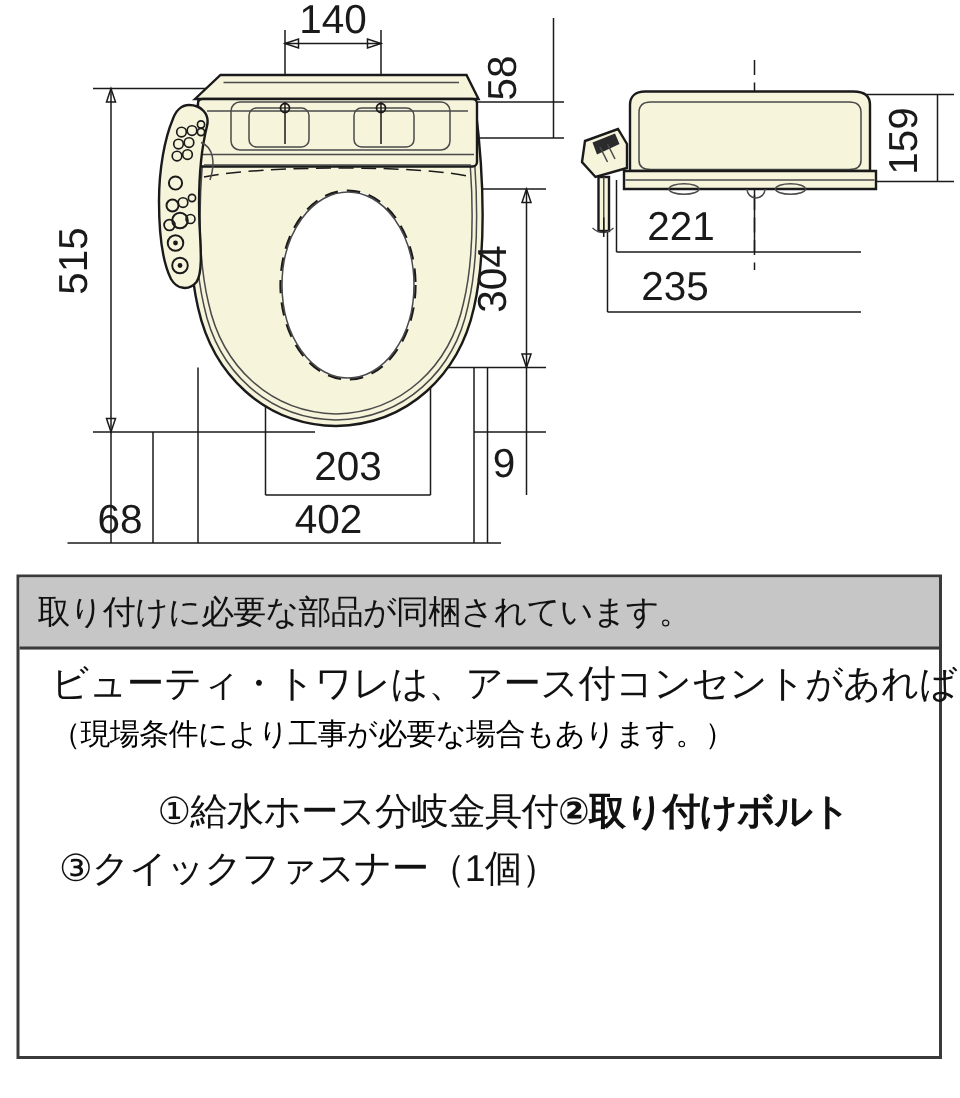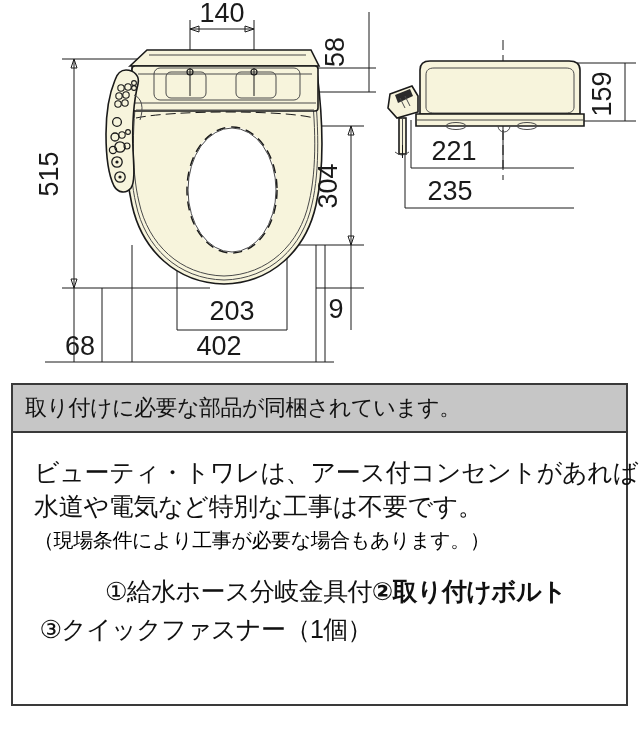--- a/index.html
+++ b/index.html
@@ -53,21 +53,21 @@
     padding-left: 12px;
   }
   #info-header-text {
     font-size: 22px;
     line-height: 1;
     letter-spacing: -0.5px;
     color: #111111;
     white-space: nowrap;
   }
   #info-body {
-    padding: 22px 0 0 21px;
+    padding: 6px 0 0 21px;
   }
   .body-line {
     font-size: 25px;
     line-height: 34px;
     letter-spacing: -0.3px;
     color: #111111;
     white-space: nowrap;
   }
   .note-line {
     font-size: 20px;
@@ -346,21 +346,20 @@
 
   <div id="info-panel">
 
     <div id="info-header">
       <span id="info-header-text">取り付けに必要な部品が同梱されています。</span>
     </div>
 
     <div id="info-body">
 
       <div class="body-line">ビューティ・トワレは、アース付コンセントがあれば</div>
-      <div class="body-line">水道や電気など特別な工事は不要です。</div>
 
       <div class="note-line">（現場条件により工事が必要な場合もあります。）</div>
 
       <div class="parts-grid">
         <div class="parts-row">
           <span class="part-item part-col-1">
             <span>①</span><span>給水ホース分岐金具付</span>
           </span>
           <span class="part-item part-col-2">
             <span>②</span><span>取り付けボルト</span>

